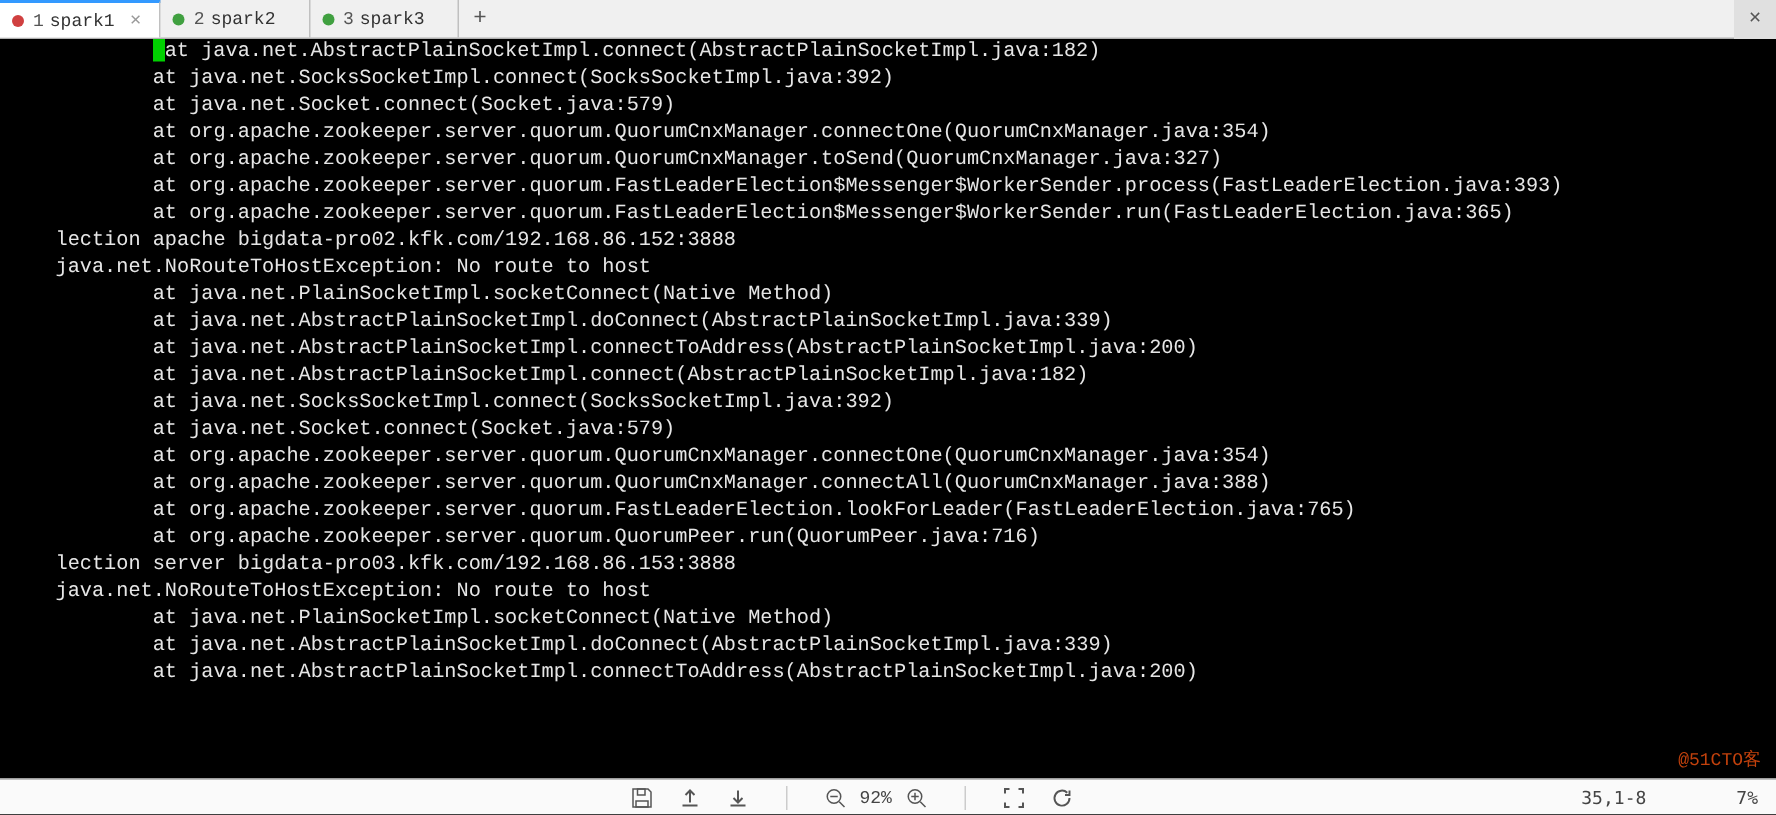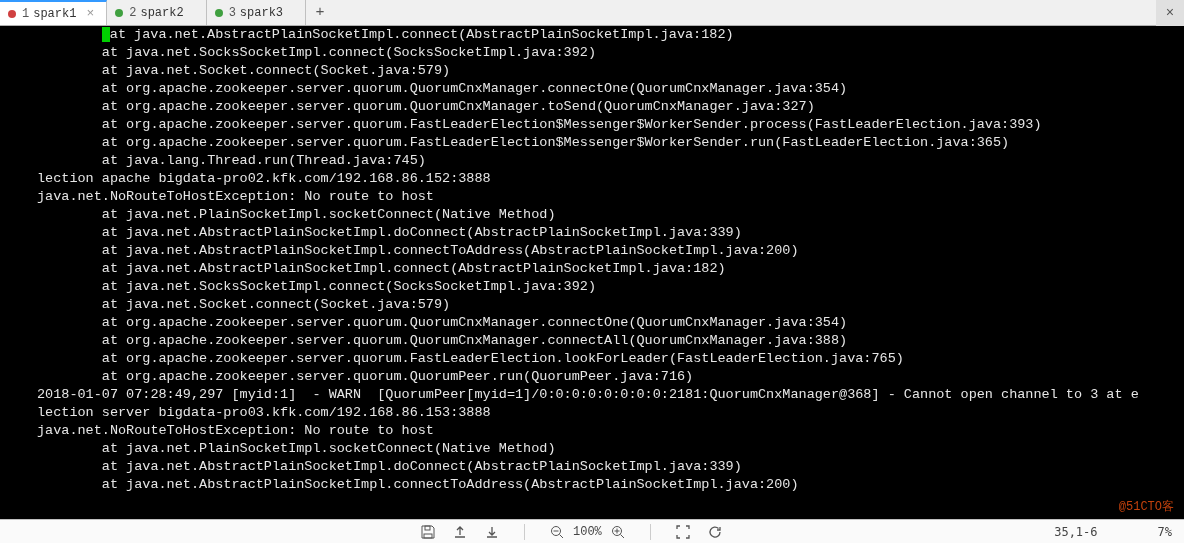--- a/index.html
+++ b/index.html
@@ -55,34 +55,32 @@
 </div>
 
 <div class="term" id="term">
     <div class="line"><span>        </span><span class="cursor"></span><span>at java.net.AbstractPlainSocketImpl.connect(AbstractPlainSocketImpl.java:182)</span></div>
     <div class="line">        at java.net.SocksSocketImpl.connect(SocksSocketImpl.java:392)</div>
     <div class="line">        at java.net.Socket.connect(Socket.java:579)</div>
     <div class="line">        at org.apache.zookeeper.server.quorum.QuorumCnxManager.connectOne(QuorumCnxManager.java:354)</div>
     <div class="line">        at org.apache.zookeeper.server.quorum.QuorumCnxManager.toSend(QuorumCnxManager.java:327)</div>
     <div class="line">        at org.apache.zookeeper.server.quorum.FastLeaderElection$Messenger$WorkerSender.process(FastLeaderElection.java:393)</div>
     <div class="line">        at org.apache.zookeeper.server.quorum.FastLeaderElection$Messenger$WorkerSender.run(FastLeaderElection.java:365)</div>
-    <div class="line">        at java.lang.Thread.run(Thread.java:745)</div>
     <div class="line">lection apache bigdata-pro02.kfk.com/192.168.86.152:3888</div>
     <div class="line">java.net.NoRouteToHostException: No route to host</div>
     <div class="line">        at java.net.PlainSocketImpl.socketConnect(Native Method)</div>
     <div class="line">        at java.net.AbstractPlainSocketImpl.doConnect(AbstractPlainSocketImpl.java:339)</div>
     <div class="line">        at java.net.AbstractPlainSocketImpl.connectToAddress(AbstractPlainSocketImpl.java:200)</div>
     <div class="line">        at java.net.AbstractPlainSocketImpl.connect(AbstractPlainSocketImpl.java:182)</div>
     <div class="line">        at java.net.SocksSocketImpl.connect(SocksSocketImpl.java:392)</div>
     <div class="line">        at java.net.Socket.connect(Socket.java:579)</div>
     <div class="line">        at org.apache.zookeeper.server.quorum.QuorumCnxManager.connectOne(QuorumCnxManager.java:354)</div>
     <div class="line">        at org.apache.zookeeper.server.quorum.QuorumCnxManager.connectAll(QuorumCnxManager.java:388)</div>
     <div class="line">        at org.apache.zookeeper.server.quorum.FastLeaderElection.lookForLeader(FastLeaderElection.java:765)</div>
     <div class="line">        at org.apache.zookeeper.server.quorum.QuorumPeer.run(QuorumPeer.java:716)</div>
-    <div class="line">2018-01-07 07:28:49,297 [myid:1]  - WARN  [QuorumPeer[myid=1]/0:0:0:0:0:0:0:0:2181:QuorumCnxManager@368] - Cannot open channel to 3 at e</div>
     <div class="line">lection server bigdata-pro03.kfk.com/192.168.86.153:3888</div>
     <div class="line">java.net.NoRouteToHostException: No route to host</div>
     <div class="line">        at java.net.PlainSocketImpl.socketConnect(Native Method)</div>
     <div class="line">        at java.net.AbstractPlainSocketImpl.doConnect(AbstractPlainSocketImpl.java:339)</div>
     <div class="line">        at java.net.AbstractPlainSocketImpl.connectToAddress(AbstractPlainSocketImpl.java:200)</div>
   </div>
 <div class="watermark">@51CTO客</div>
 
 <div class="status">
   <div class="icons">
@@ -104,35 +102,35 @@
         </svg>
       </span>
     <span class="sep"></span>
     <div class="zoom">
       <span class="ic">
           <svg width="14" height="14" viewBox="0 0 14 14">
             <circle cx="6" cy="6" r="4.5" fill="none" stroke="#555"></circle>
             <path d="M3.5 6h5 M9.5 9.5L13 13" stroke="#555" fill="none"></path>
           </svg>
         </span>
-      <span>100%</span>
+      <span>92%</span>
       <span class="ic">
           <svg width="14" height="14" viewBox="0 0 14 14">
             <circle cx="6" cy="6" r="4.5" fill="none" stroke="#555"></circle>
             <path d="M3.5 6h5 M6 3.5v5 M9.5 9.5L13 13" stroke="#555" fill="none"></path>
           </svg>
         </span>
     </div>
     <span class="sep"></span>
     <span class="ic">
         <svg width="14" height="14" viewBox="0 0 14 14">
           <path d="M1 4V1h3 M13 4V1h-3 M1 10v3h3 M13 10v3h-3" fill="none" stroke="#555" stroke-width="1.3"></path>
         </svg>
       </span>
     <span class="ic">
         <svg width="14" height="14" viewBox="0 0 14 14">
           <path d="M12 7a5 5 0 1 1-1.5-3.5M12 2v3h-3" fill="none" stroke="#555" stroke-width="1.3"></path>
         </svg>
       </span>
   </div>
-  <span class="pos">35,1-6</span>
+  <span class="pos">35,1-8</span>
   <span class="pct">7%</span>
 </div>
 
 </body></html>

